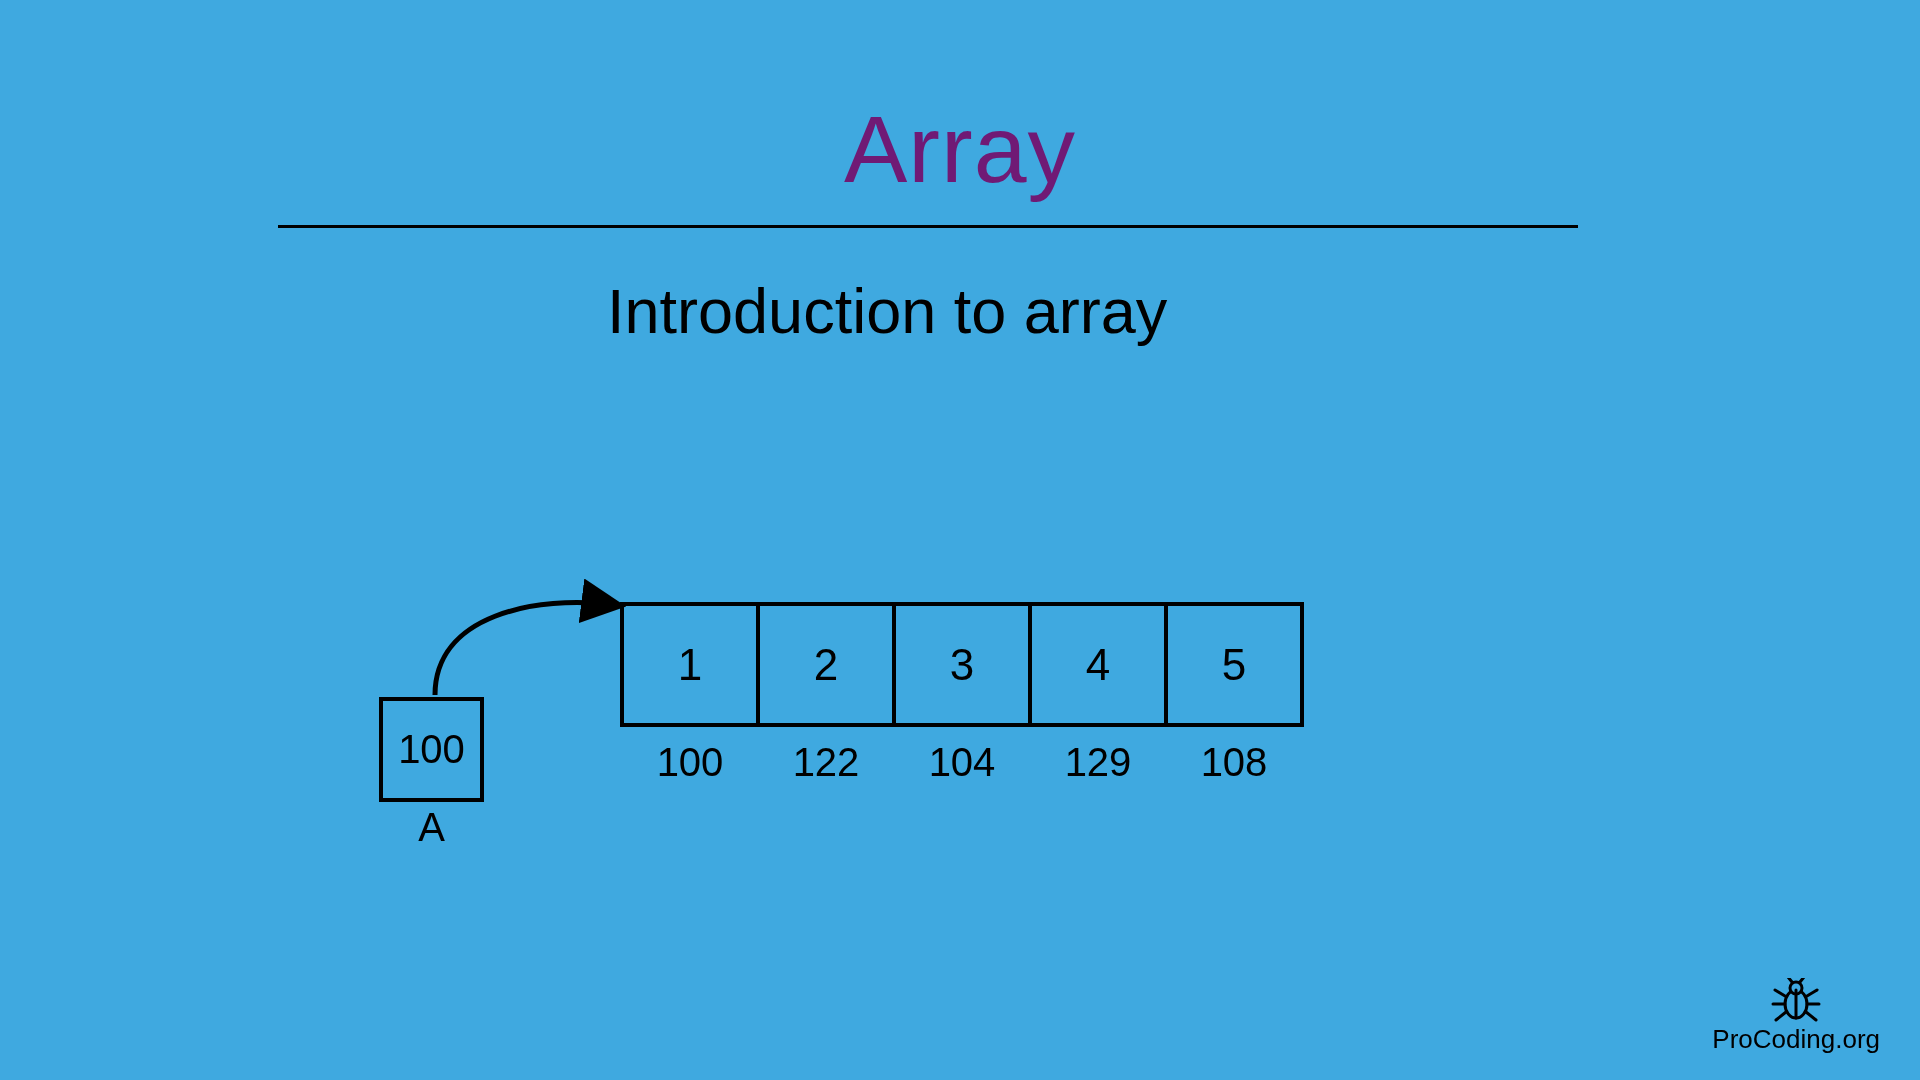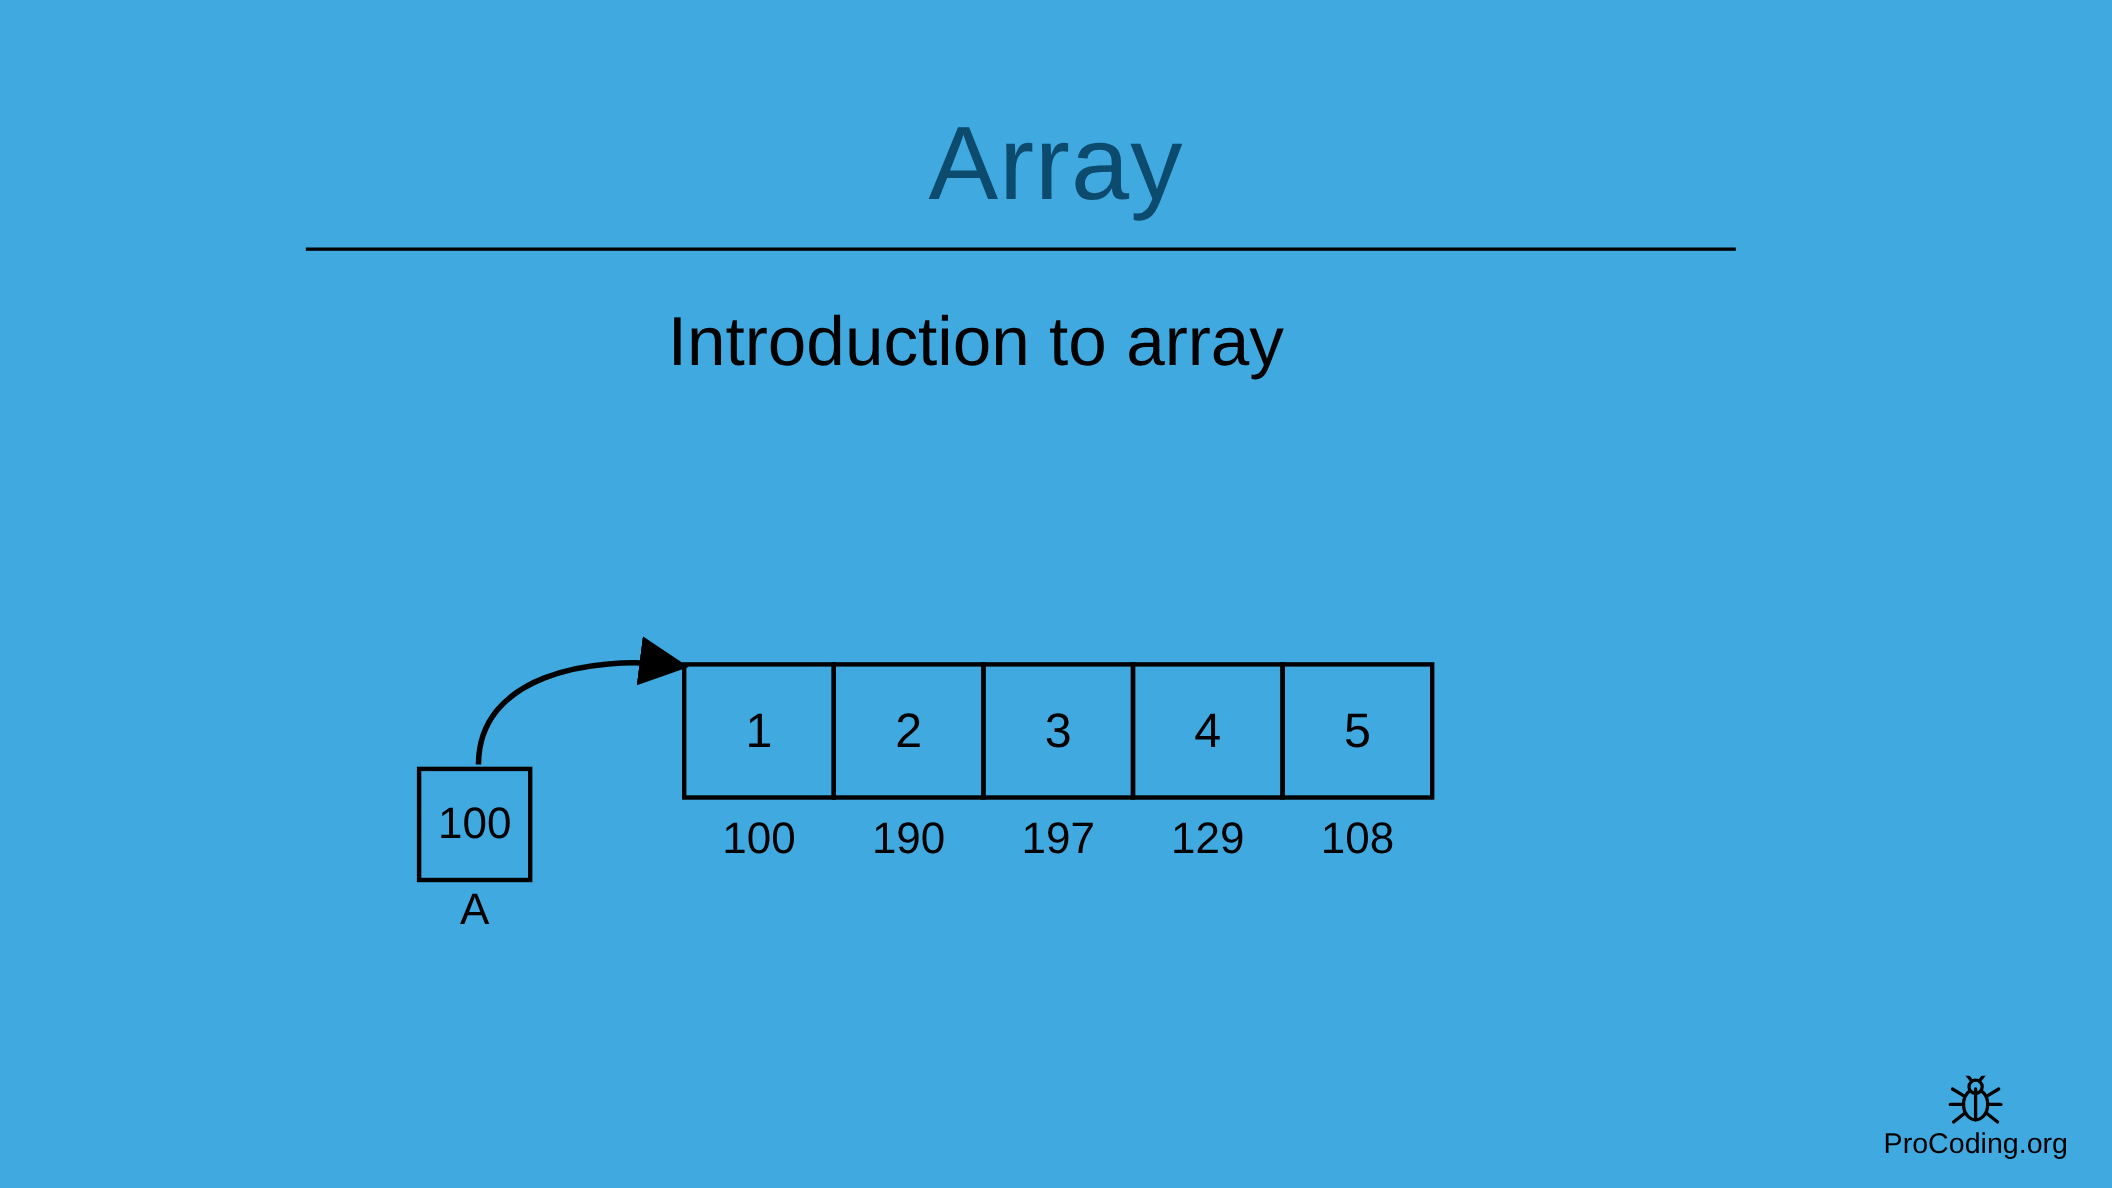--- a/index.html
+++ b/index.html
@@ -9,21 +9,21 @@
     font-family: "Segoe UI", Arial, sans-serif;
     position: relative;
   }
   .title {
     position: absolute;
     top: 95px;
     left: 50%;
     transform: translateX(-50%);
     font-size: 95px;
     font-weight: 400;
-    color: #0c4a6e;
+    color: #701a75;
     letter-spacing: 1px;
   }
   .hr {
     position: absolute;
     top: 225px;
     left: 278px;
     width: 1300px;
     height: 0;
     border-top: 3px solid #000;
   }
@@ -157,22 +157,22 @@
   <div class="cell">
       <span>4</span>
     </div>
   <div class="cell">
       <span>5</span>
     </div>
 </div>
 
 <div class="addrs">
   <div class="addr">100</div>
-  <div class="addr">190</div>
-  <div class="addr">197</div>
+  <div class="addr">122</div>
+  <div class="addr">104</div>
   <div class="addr">129</div>
   <div class="addr">108</div>
 </div>
 
 <div class="brand">
   <svg class="brand-icon" width="50" height="44" viewBox="0 0 50 44">
     <g stroke="#000" stroke-width="3" fill="none" stroke-linecap="round">
 
       <ellipse cx="25" cy="26" rx="11" ry="14" fill="#3fa9e0"></ellipse>
 

